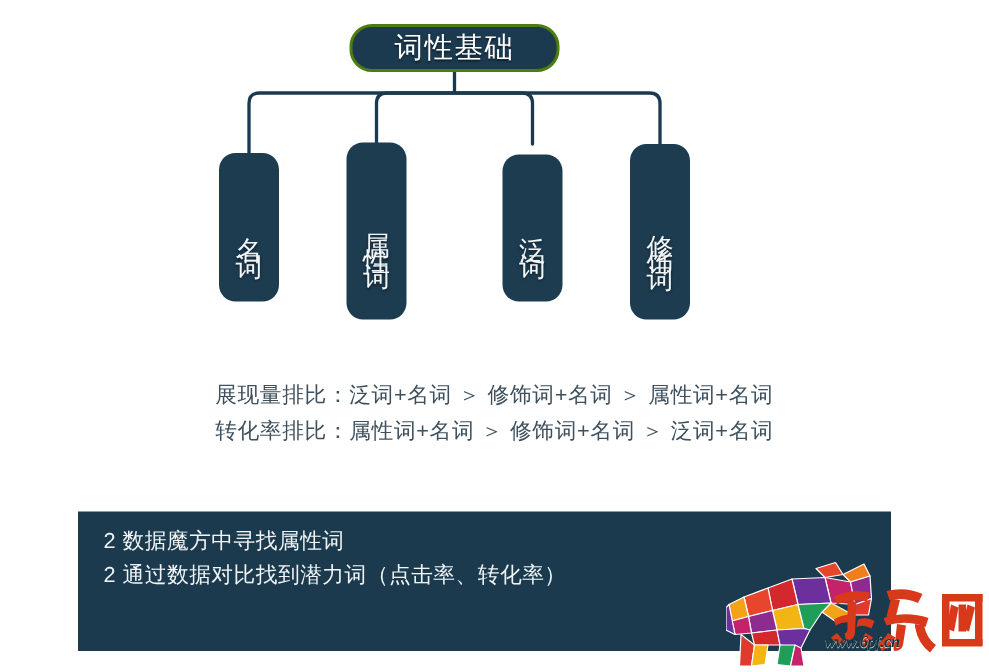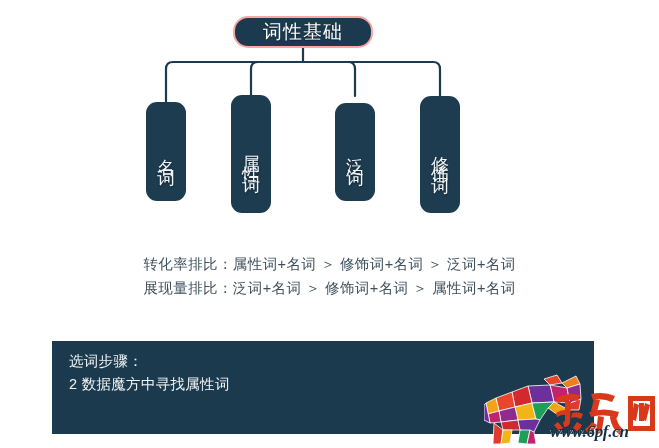--- a/index.html
+++ b/index.html
@@ -14,21 +14,21 @@
   #canvas{position:absolute;left:0;top:0;width:659px;height:448px;}
 
   
   #connectors{position:absolute;left:0;top:0;width:659px;height:448px;pointer-events:none;}
 
   
   .root-node{
     position:absolute;
     left:233px;top:16px;width:140px;height:32px;
     background:#1b3a4f;
-    border:2px solid #fca5a5;
+    border:2px solid #4d7c0f;
     border-radius:15px;
     box-sizing:border-box;
     display:flex;align-items:center;justify-content:center;
     color:#ffffff;
     font-size:19px;
     letter-spacing:1px;
     text-shadow:0 1px 1px rgba(0,0,0,.45);
   }
 
   
@@ -86,21 +86,21 @@
   .watermark{
     position:absolute;
     left:484px;top:372px;
     width:175px;height:76px;
     pointer-events:none;
   }
   .wm-url{
     position:absolute;
     left:66px;top:50px;
     font-family:"Liberation Serif","DejaVu Serif",serif;
-    font-size:17px;
+    font-size:11px;
     font-weight:bold;
     font-style:italic;
     color:#14323f;
     letter-spacing:-.3px;
     text-shadow:0 1px 0 rgba(255,255,255,.75);
   }
 </style>
 </head>
 <body>
 
@@ -128,28 +128,28 @@
 
   <div class="leaf" style="left:335px;top:103px;width:40px;height:98px;">
     <span class="vtext">泛词</span>
   </div>
 
   <div class="leaf" style="left:420px;top:96px;width:40px;height:117px;">
     <span class="vtext">修饰词</span>
   </div>
 
   <div class="mid-lines">
+    <div>展现量排比：泛词+名词 ＞ 修饰词+名词 ＞ 属性词+名词</div>
     <div>转化率排比：属性词+名词 ＞ 修饰词+名词 ＞ 泛词+名词</div>
-    <div>展现量排比：泛词+名词 ＞ 修饰词+名词 ＞ 属性词+名词</div>
   </div>
 
   <div class="panel">
     <div class="panel-text">
-      <div>选词步骤：</div>
       <div>2 数据魔方中寻找属性词</div>
+      <div>2 通过数据对比找到潜力词（点击率、转化率）</div>
     </div>
   </div>
 
   <div class="watermark">
     <svg width="175" height="76" viewBox="0 0 175 76" xmlns="http://www.w3.org/2000/svg">
 
       <g stroke="#ffffff" stroke-width="0.8" stroke-linejoin="round">
 
         <polygon points="60,7 73,3 78,11 66,13" fill="#e8462c"></polygon>
         <polygon points="78,11 92,4 96,12 83,16" fill="#f07e1d"></polygon>

